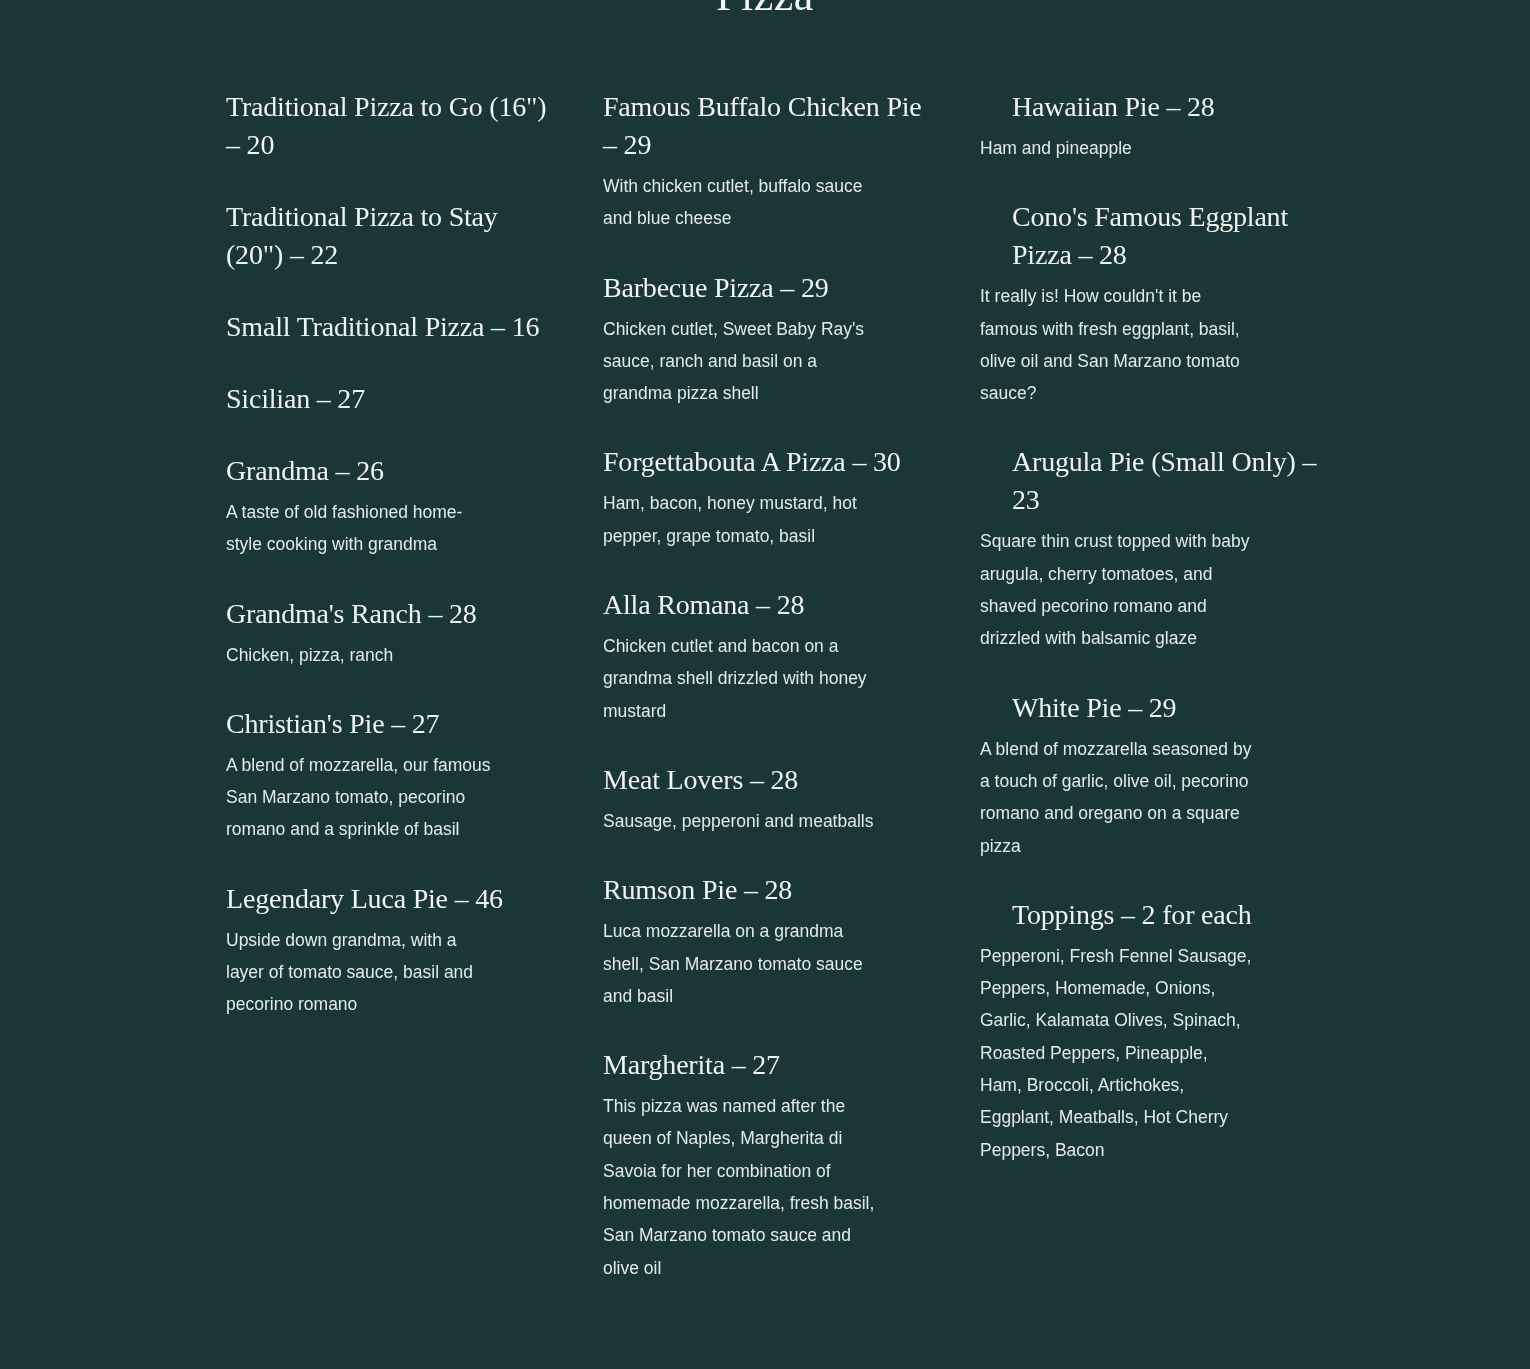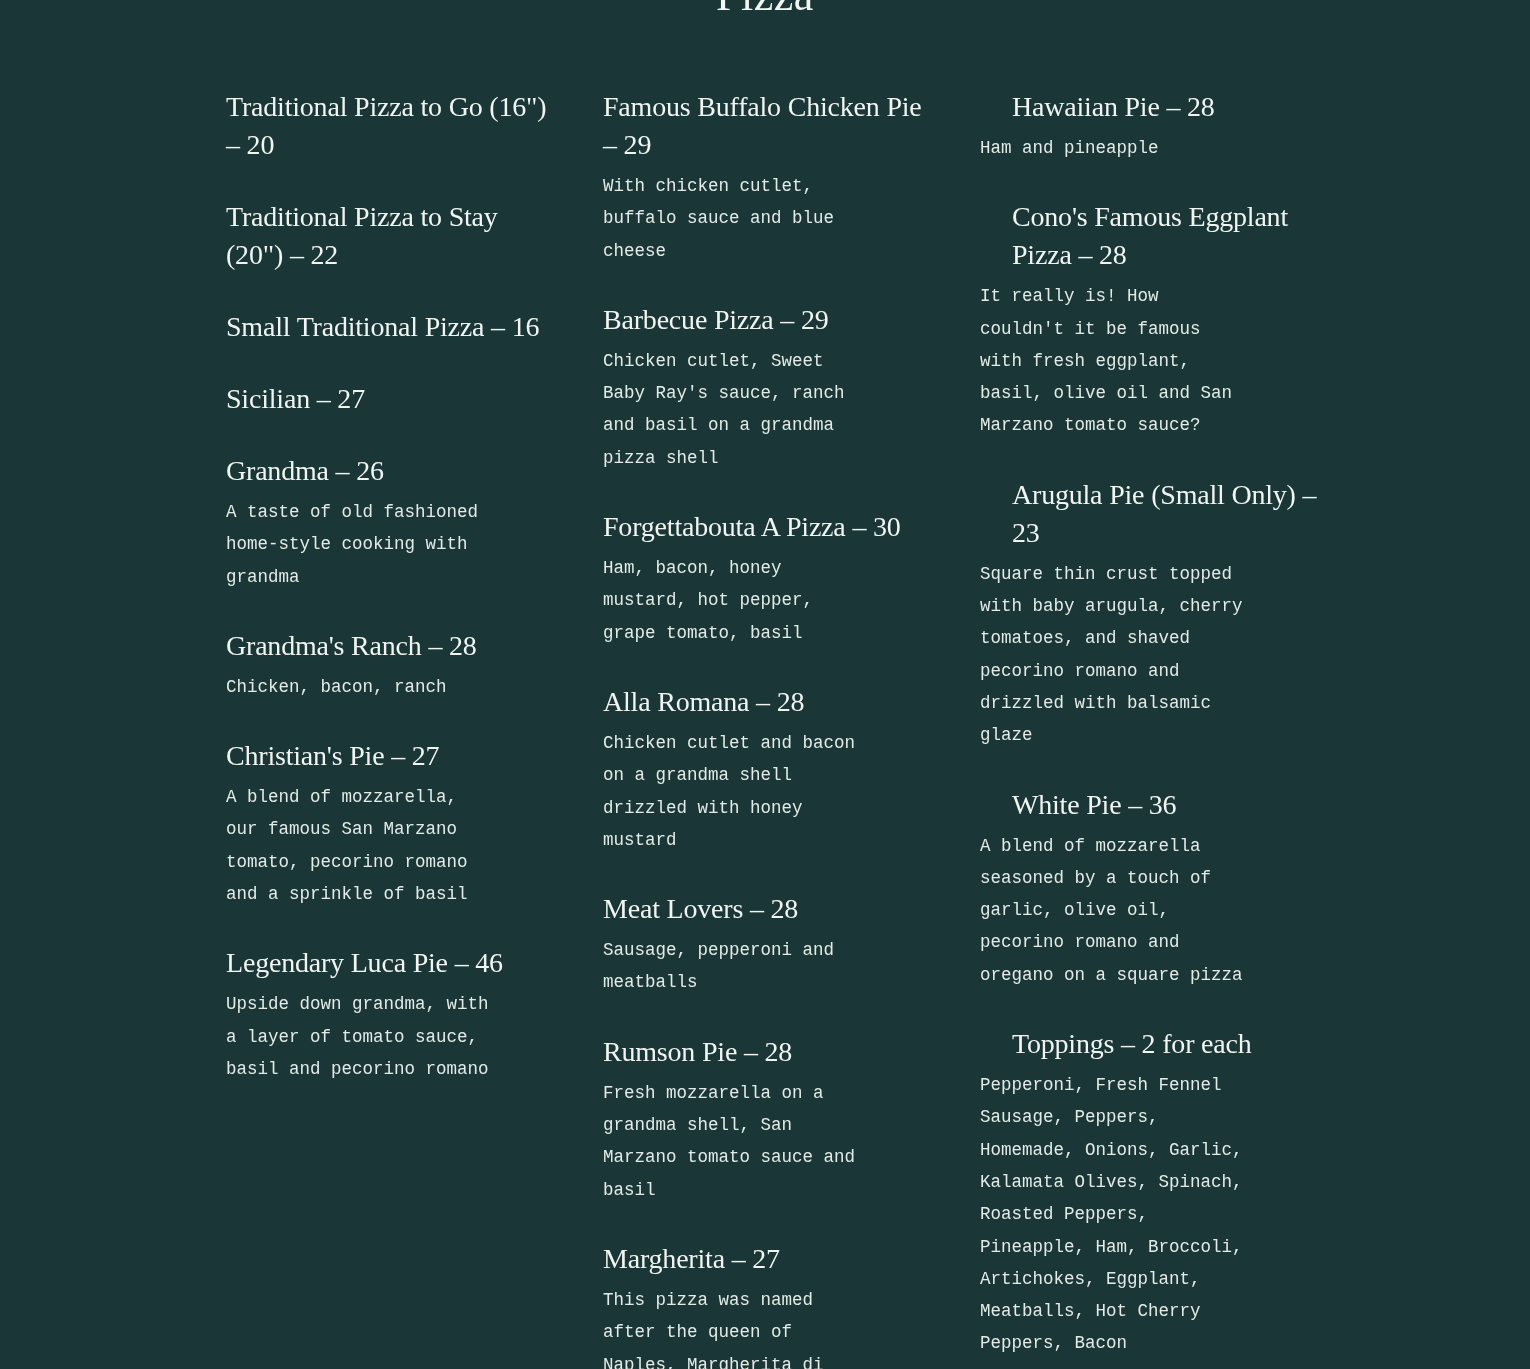--- a/index.html
+++ b/index.html
@@ -48,21 +48,21 @@
       font-size: 28px;
       line-height: 38px;
       font-weight: normal;
       margin: 0;
       color: #f1f5f1;
       letter-spacing: -0.2px;
     }
     .col-0 .item-title, .col-1 .item-title { max-width: 335px; }
     .col-2 .item-title { max-width: 330px; margin-left: 32px; }
     .item-desc {
-      font-family: Liberation Mono, monospace;
+      font-family: Liberation Sans, sans-serif;
       font-size: 17.5px;
       line-height: 32.3px;
       margin: 6px 0 0 0;
       color: #e3ebe6;
       max-width: 272px;
     }
   </style>
 </head>
 <body>
 
@@ -82,21 +82,21 @@
     </div>
     <div class="menu-item">
       <h3 class="item-title">Sicilian – 27</h3>
     </div>
     <div class="menu-item">
       <h3 class="item-title">Grandma – 26</h3>
       <p class="item-desc">A taste of old fashioned home-style cooking with grandma</p>
     </div>
     <div class="menu-item">
       <h3 class="item-title">Grandma's Ranch – 28</h3>
-      <p class="item-desc">Chicken, bacon, ranch</p>
+      <p class="item-desc">Chicken, pizza, ranch</p>
     </div>
     <div class="menu-item">
       <h3 class="item-title">Christian's Pie – 27</h3>
       <p class="item-desc">A blend of mozzarella, our famous San Marzano tomato, pecorino romano and a sprinkle of basil</p>
     </div>
     <div class="menu-item">
       <h3 class="item-title">Legendary Luca Pie – 46</h3>
       <p class="item-desc">Upside down grandma, with a layer of tomato sauce, basil and pecorino romano</p>
     </div>
   </div>
@@ -117,21 +117,21 @@
     <div class="menu-item">
       <h3 class="item-title">Alla Romana – 28</h3>
       <p class="item-desc">Chicken cutlet and bacon on a grandma shell drizzled with honey mustard</p>
     </div>
     <div class="menu-item">
       <h3 class="item-title">Meat Lovers – 28</h3>
       <p class="item-desc">Sausage, pepperoni and meatballs</p>
     </div>
     <div class="menu-item">
       <h3 class="item-title">Rumson Pie – 28</h3>
-      <p class="item-desc">Fresh mozzarella on a grandma shell, San Marzano tomato sauce and basil</p>
+      <p class="item-desc">Luca mozzarella on a grandma shell, San Marzano tomato sauce and basil</p>
     </div>
     <div class="menu-item">
       <h3 class="item-title">Margherita – 27</h3>
       <p class="item-desc">This pizza was named after the queen of Naples, Margherita di Savoia for her combination of homemade mozzarella, fresh basil, San Marzano tomato sauce and olive oil</p>
     </div>
   </div>
 
   <div class="menu-col col-2">
     <div class="menu-item">
       <h3 class="item-title">Hawaiian Pie – 28</h3>
@@ -139,21 +139,21 @@
     </div>
     <div class="menu-item">
       <h3 class="item-title">Cono's Famous Eggplant Pizza – 28</h3>
       <p class="item-desc">It really is! How couldn't it be famous with fresh eggplant, basil, olive oil and San Marzano tomato sauce?</p>
     </div>
     <div class="menu-item">
       <h3 class="item-title">Arugula Pie (Small Only) – 23</h3>
       <p class="item-desc">Square thin crust topped with baby arugula, cherry tomatoes, and shaved pecorino romano and drizzled with balsamic glaze</p>
     </div>
     <div class="menu-item">
-      <h3 class="item-title">White Pie – 36</h3>
+      <h3 class="item-title">White Pie – 29</h3>
       <p class="item-desc">A blend of mozzarella seasoned by a touch of garlic, olive oil, pecorino romano and oregano on a square pizza</p>
     </div>
     <div class="menu-item">
       <h3 class="item-title">Toppings – 2 for each</h3>
       <p class="item-desc">Pepperoni, Fresh Fennel Sausage, Peppers, Homemade, Onions, Garlic, Kalamata Olives, Spinach, Roasted Peppers, Pineapple, Ham, Broccoli, Artichokes, Eggplant, Meatballs, Hot Cherry Peppers, Bacon</p>
     </div>
   </div>
 
 </div>
 

